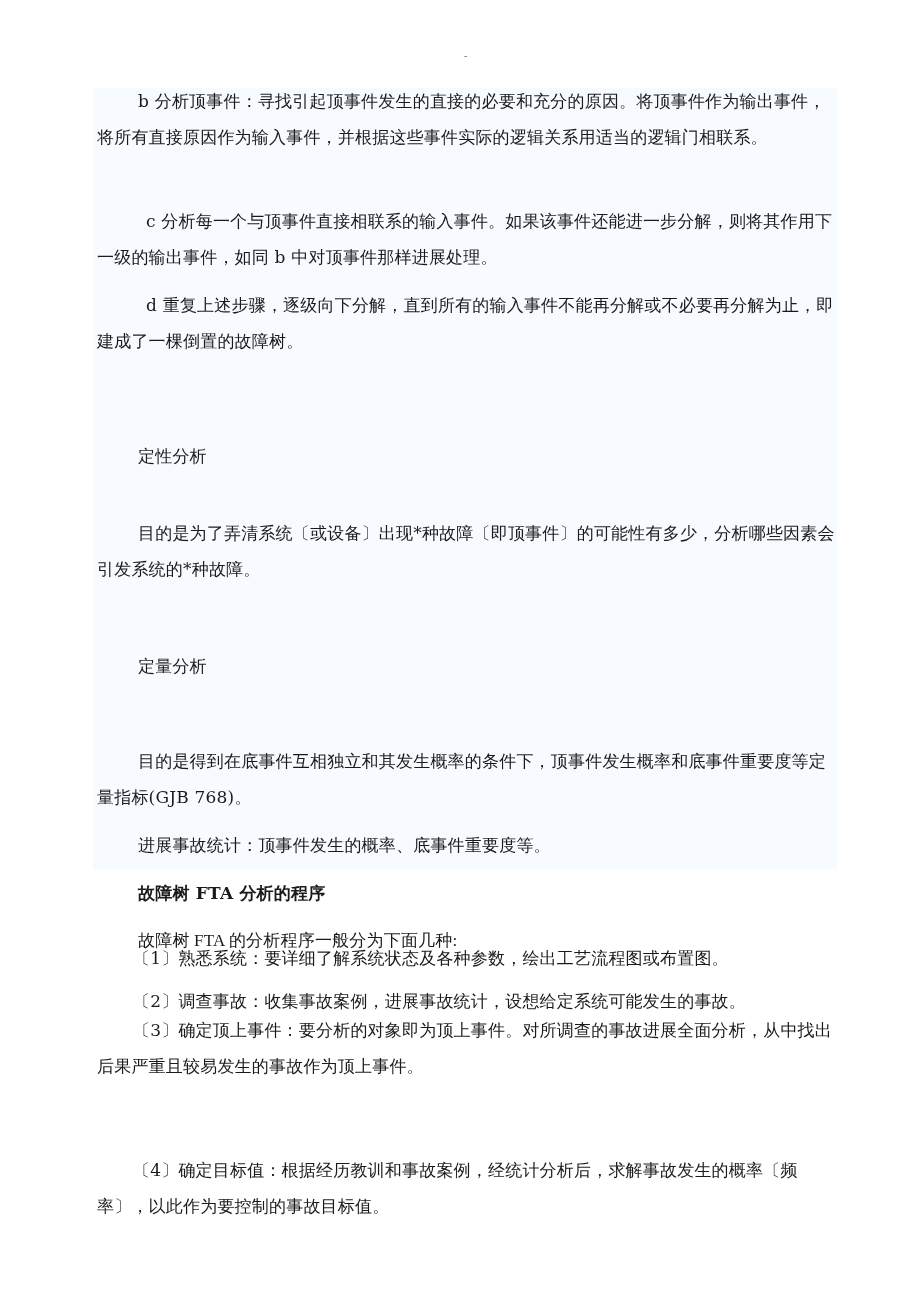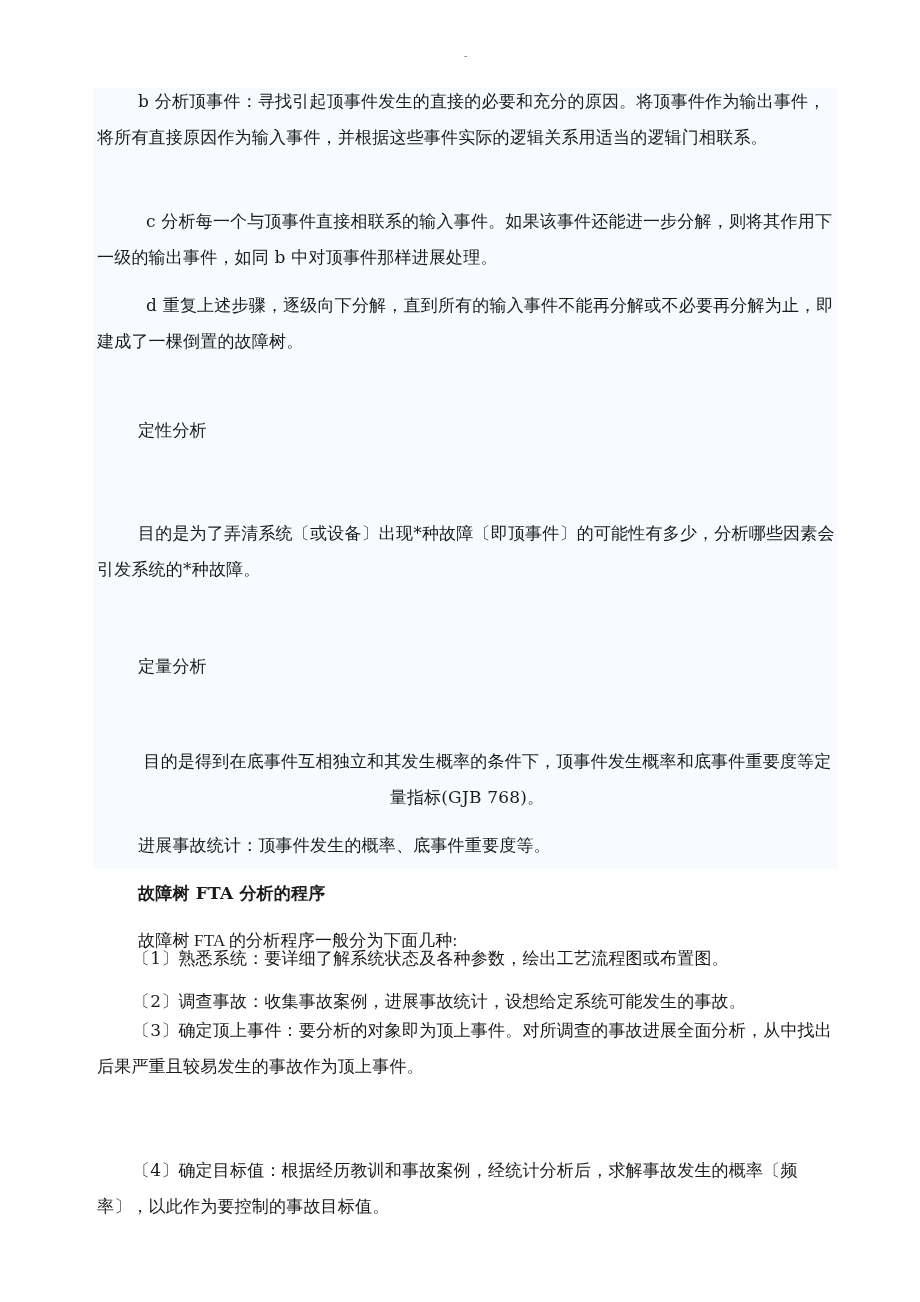--- a/index.html
+++ b/index.html
@@ -50,27 +50,27 @@
 <div class="header-mark">-</div>
 
 <div class="shaded"></div>
 
 <p class="p indent" style="top:83px;">b 分析顶事件：寻找引起顶事件发生的直接的必要和充分的原因。将顶事件作为输出事件，将所有直接原因作为输入事件，并根据这些事件实际的逻辑关系用适当的逻辑门相联系。</p>
 
 <p class="p indent-c" style="top:203px;">c 分析每一个与顶事件直接相联系的输入事件。如果该事件还能进一步分解，则将其作用下一级的输出事件，如同 b 中对顶事件那样进展处理。</p>
 
 <p class="p indent-d" style="top:287px;">d 重复上述步骤，逐级向下分解，直到所有的输入事件不能再分解或不必要再分解为止，即建成了一棵倒置的故障树。</p>
 
-<p class="p indent" style="top:412px;">定性分析</p>
+<p class="p indent" style="top:438px;">定性分析</p>
 
 <p class="p indent" style="top:515px;">目的是为了弄清系统〔或设备〕出现*种故障〔即顶事件〕的可能性有多少，分析哪些因素会引发系统的*种故障。</p>
 
 <p class="p indent" style="top:648px;">定量分析</p>
 
-<p class="p indent" style="top:743px;text-align:center;">目的是得到在底事件互相独立和其发生概率的条件下，顶事件发生概率和底事件重要度等定量指标(GJB 768)。</p>
+<p class="p indent" style="top:743px;">目的是得到在底事件互相独立和其发生概率的条件下，顶事件发生概率和底事件重要度等定量指标(GJB 768)。</p>
 
 <p class="p indent" style="top:827px;">进展事故统计：顶事件发生的概率、底事件重要度等。</p>
 
 <p class="p indent bold" style="top:875px;">故障树 FTA 分析的程序</p>
 
 <p class="p indent" style="top:923px;font-family:Liberation Serif, serif;">故障树 FTA 的分析程序一般分为下面几种:</p>
 
 <p class="p" style="top:940px; text-indent:36px;">〔1〕熟悉系统：要详细了解系统状态及各种参数，绘出工艺流程图或布置图。</p>
 
 <p class="p" style="top:983px; text-indent:36px;">〔2〕调查事故：收集事故案例，进展事故统计，设想给定系统可能发生的事故。</p>

